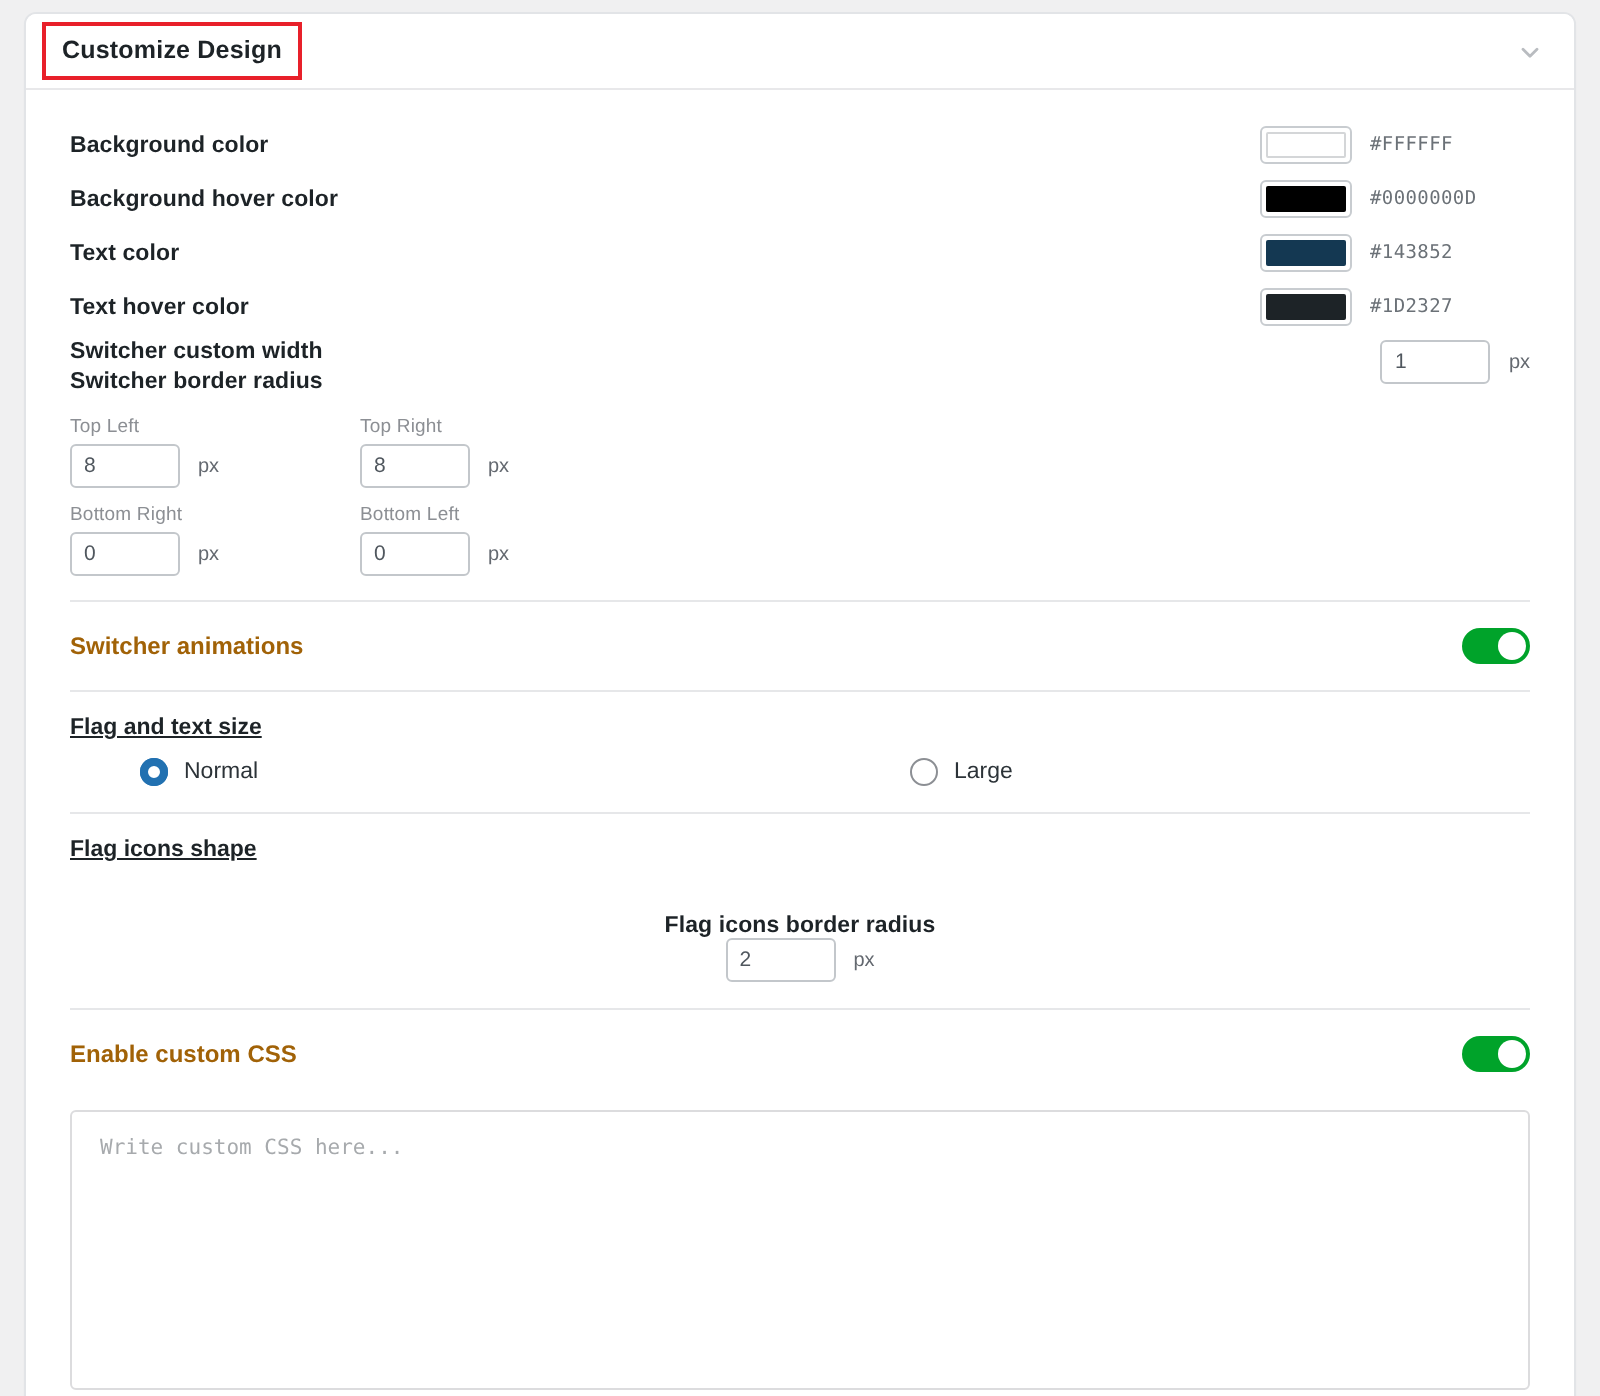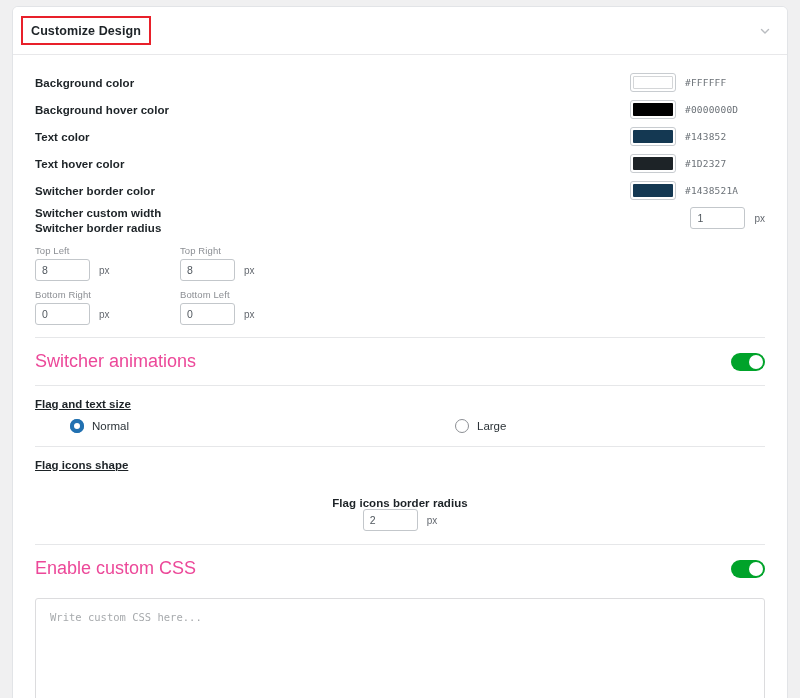--- a/index.html
+++ b/index.html
@@ -22,21 +22,21 @@
     border: 1px solid #e2e4e7;
     border-radius: 6px;
     width: 776px;
     min-height: 680px;
     box-shadow: 0 1px 1px rgba(0,0,0,0.03);
     overflow: hidden;
   }
 
   
   .card-header {
-    height: 48px;
+    height: 38px;
     display: flex;
     align-items: center;
     justify-content: space-between;
     padding: 0 14px 0 8px;
     border-bottom: 1px solid #e8e8ea;
     background: #fff;
   }
   .title-highlight {
     border: 2px solid #e8202a;
     padding: 4px 8px 5px 8px;
@@ -67,23 +67,23 @@
     padding: 0;
     flex-direction: column;
   }
   .label-bold {
     font-size: 11.5px;
     font-weight: 700;
     color: #1d2327;
     letter-spacing: .05px;
   }
   .label-reg {
-    font-size: 18px;
-    font-weight: 400;
-    color: #ec4899;
+    font-size: 12px;
+    font-weight: 700;
+    color: #a16207;
   }
 
   
   .color-rows { padding-top: 14px; }
   .color-row {
     display: flex;
     align-items: center;
     justify-content: space-between;
     height: 27px;
   }
@@ -291,29 +291,20 @@
         <div class="color-row">
           <span class="label-bold">Text hover color</span>
           <span class="swatch-wrap">
             <span class="swatch">
               <span class="swatch-inner" style="background:#1d2327"></span>
             </span>
             <span class="hexcode">#1D2327</span>
           </span>
         </div>
 
-        <div class="color-row">
-          <span class="label-bold">Switcher border color</span>
-          <span class="swatch-wrap">
-            <span class="swatch">
-              <span class="swatch-inner" style="background:#143852"></span>
-            </span>
-            <span class="hexcode">#1438521A</span>
-          </span>
-        </div>
 
       </div>
 
       <div class="bw-row">
         <span class="bw-labels">
           <span class="label-bold">Switcher custom width</span>
           <span class="label-bold">Switcher border radius</span>
         </span>
         <span class="input-grp">
           <input class="num-input" type="text" value="1" style="">

